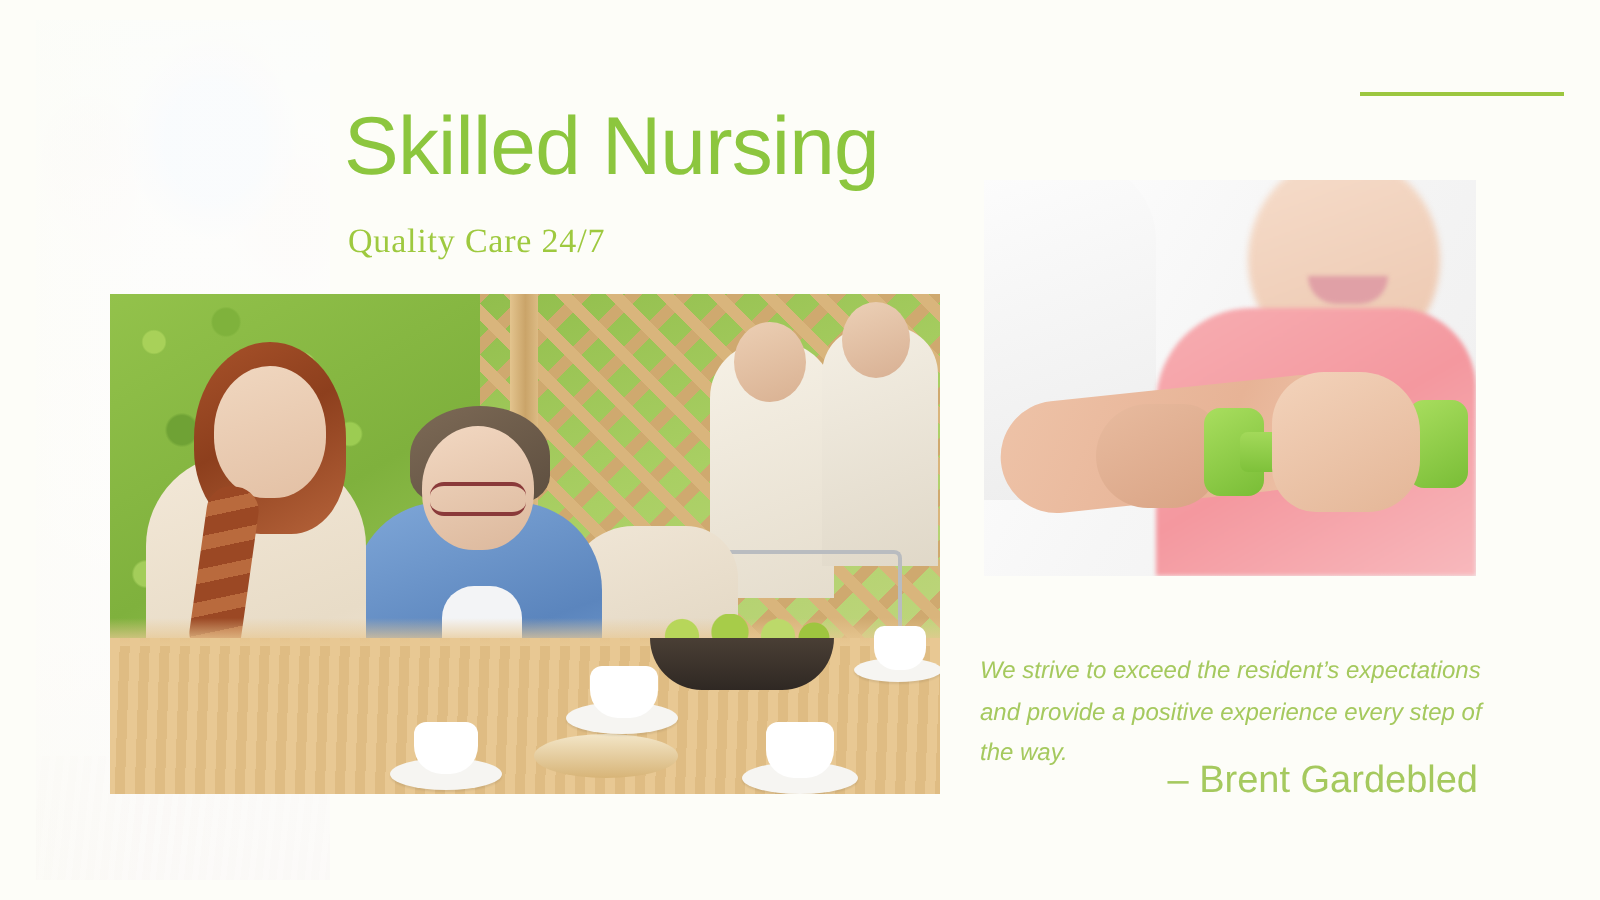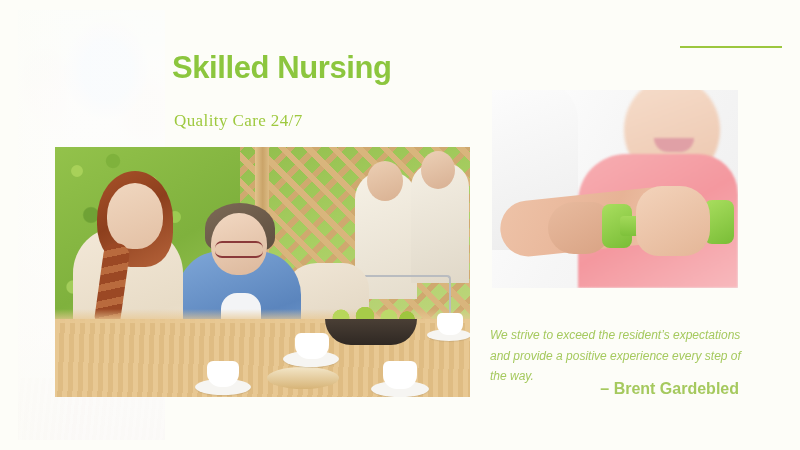--- a/index.html
+++ b/index.html
@@ -67,22 +67,22 @@
     background: repeating-linear-gradient(96deg,
         #eee7dd 0px, #eee7dd 3px, #e7ded2 3px, #e7ded2 7px);
     opacity: .85;
   }
 
   
   .title {
     position: absolute;
     left: 172px;
     top: 52px;
-    font-size: 31px;
-    font-weight: bold;
+    font-size: 41px;
+    font-weight: normal;
     letter-spacing: -0.4px;
     color: #8cc63e;
     line-height: 1.05;
     white-space: nowrap;
   }
   .subtitle {
     position: absolute;
     left: 174px;
     top: 111px;
     font-family: Liberation Serif, serif;
@@ -378,24 +378,23 @@
     line-height: 1.72;
     color: #a5c95e;
     margin-top: 20px;
   }
   .attribution {
     position: absolute;
     left: 490px;
     top: 380px;
     width: 249px;
     text-align: right;
-    font-size: 16px;
+    font-size: 19px;
     color: #a5c95e;
     font-style: normal;
-    font-weight: bold;
   }
 </style>
 </head>
 <body>
 
 <div class="slide">
 
   <div class="bg-photo">
     <div class="scene"></div>
     <div class="strip"></div>

